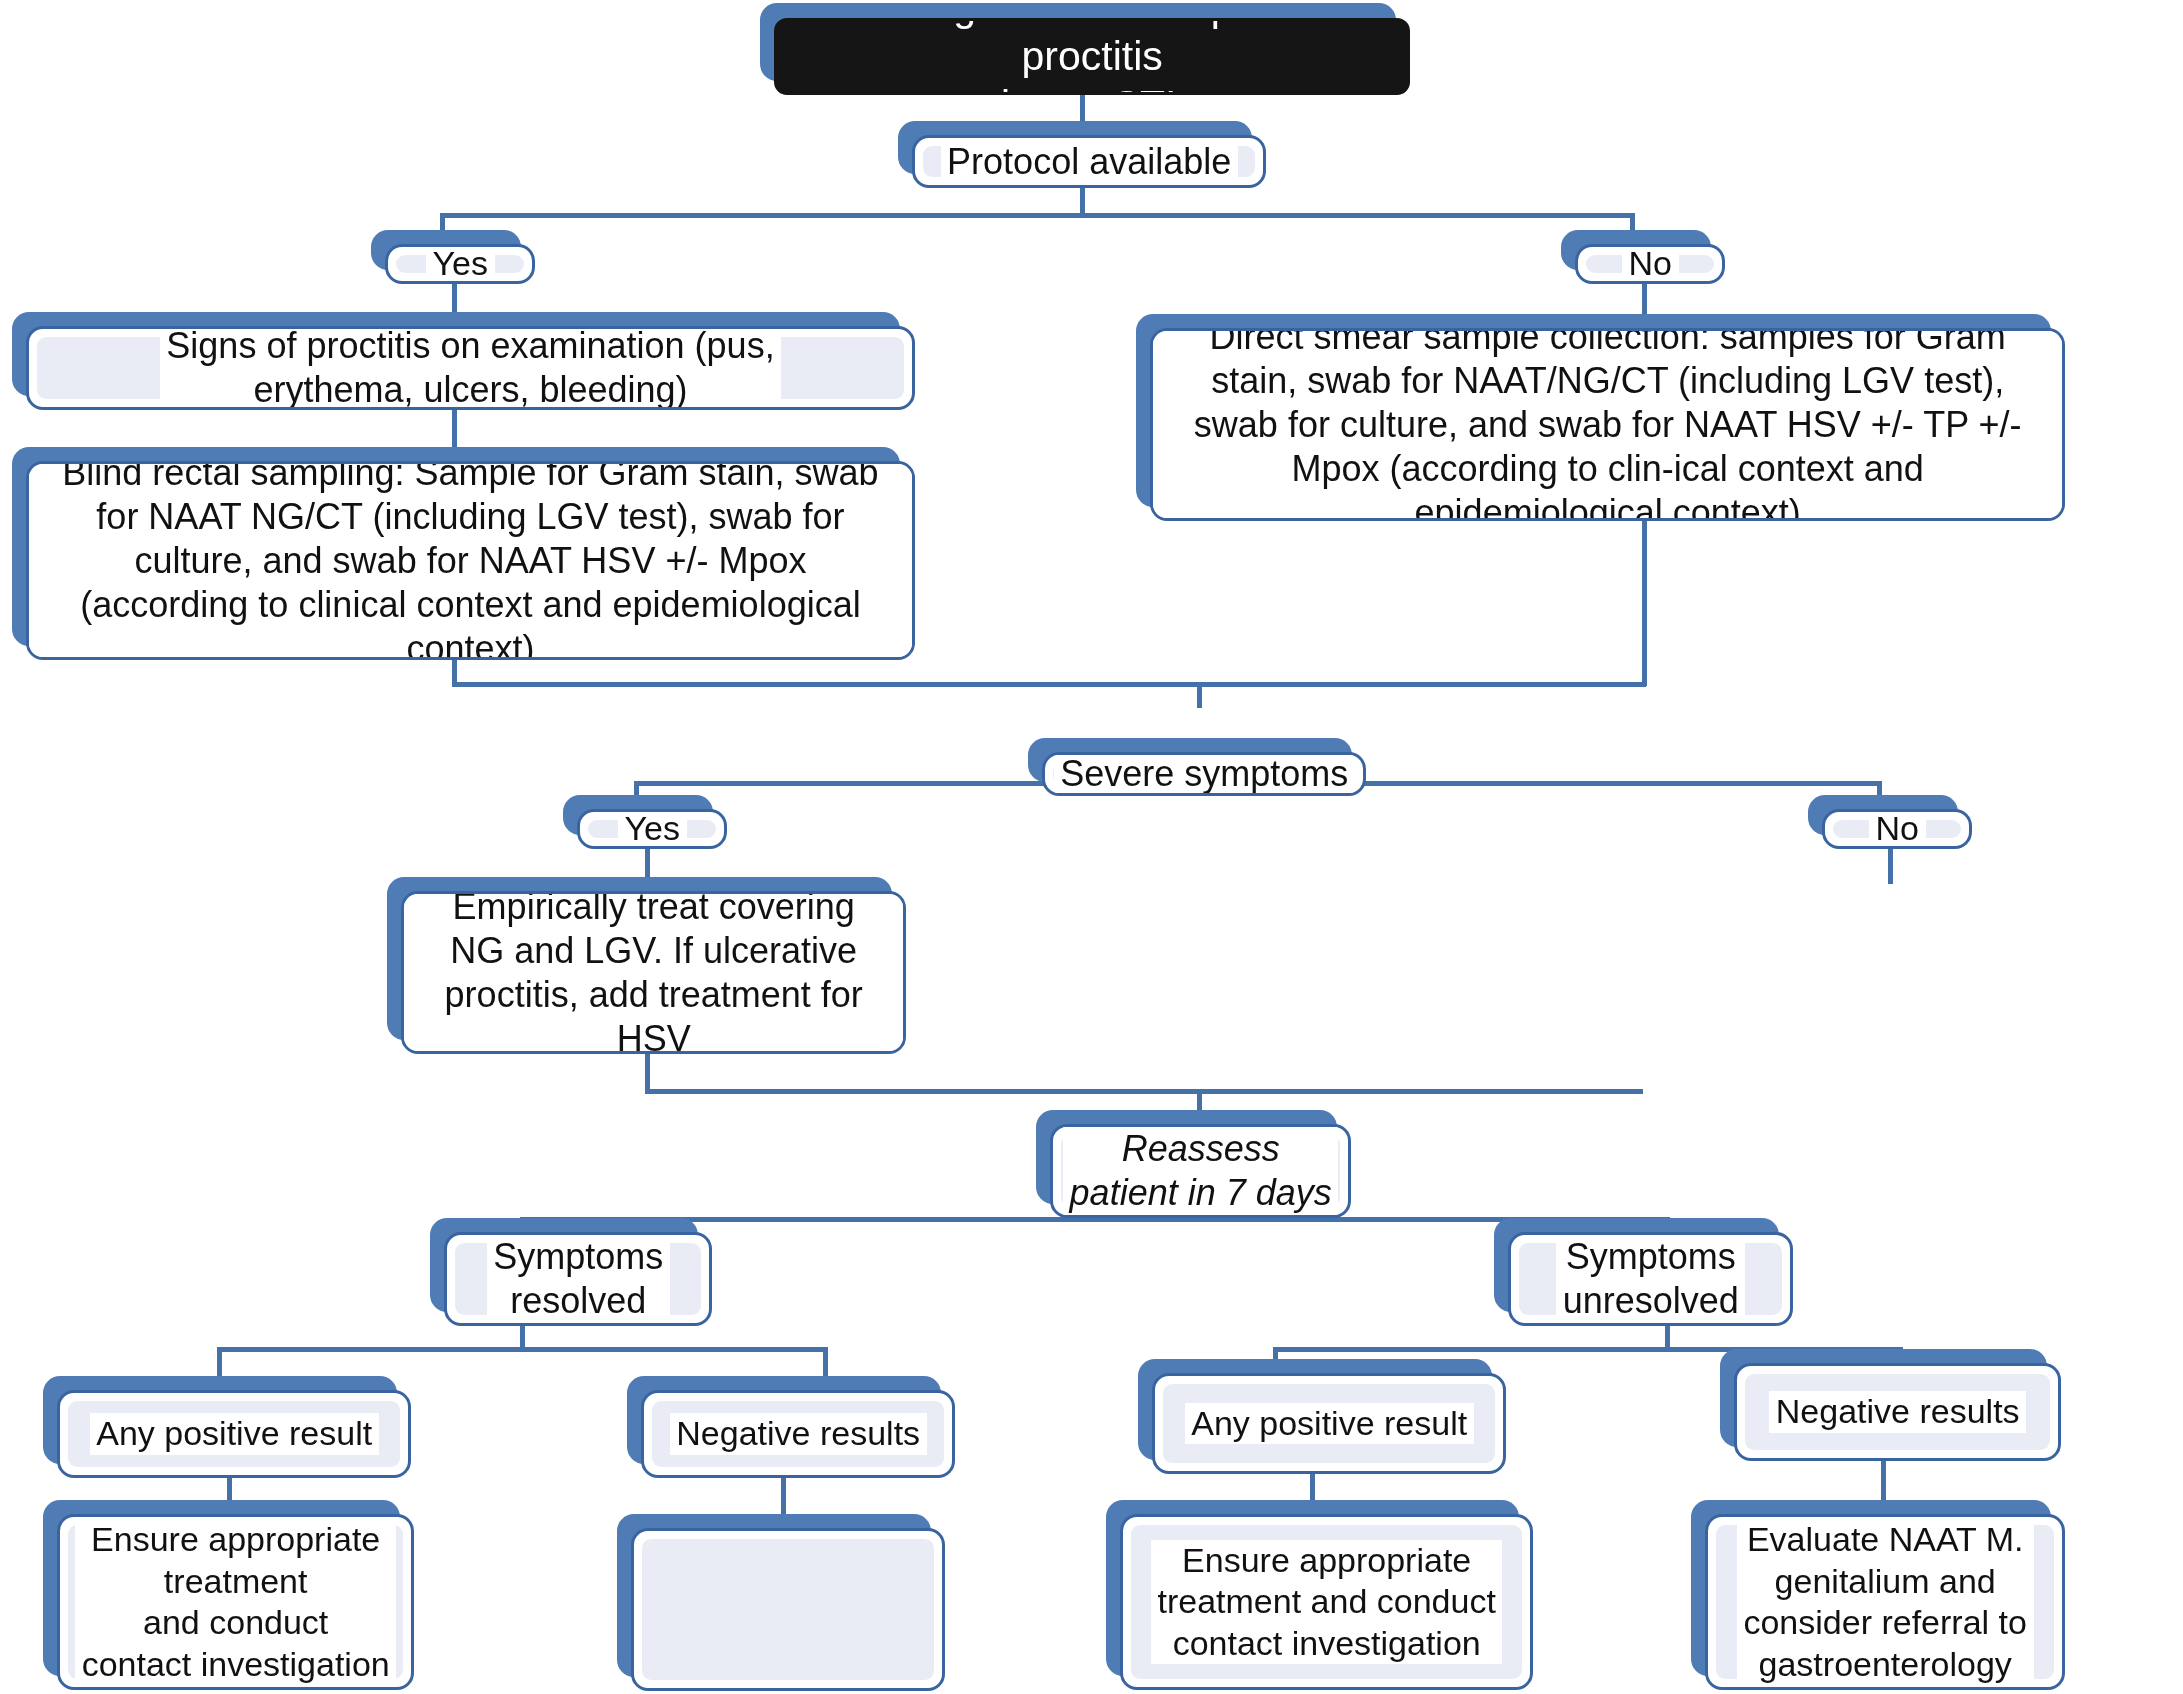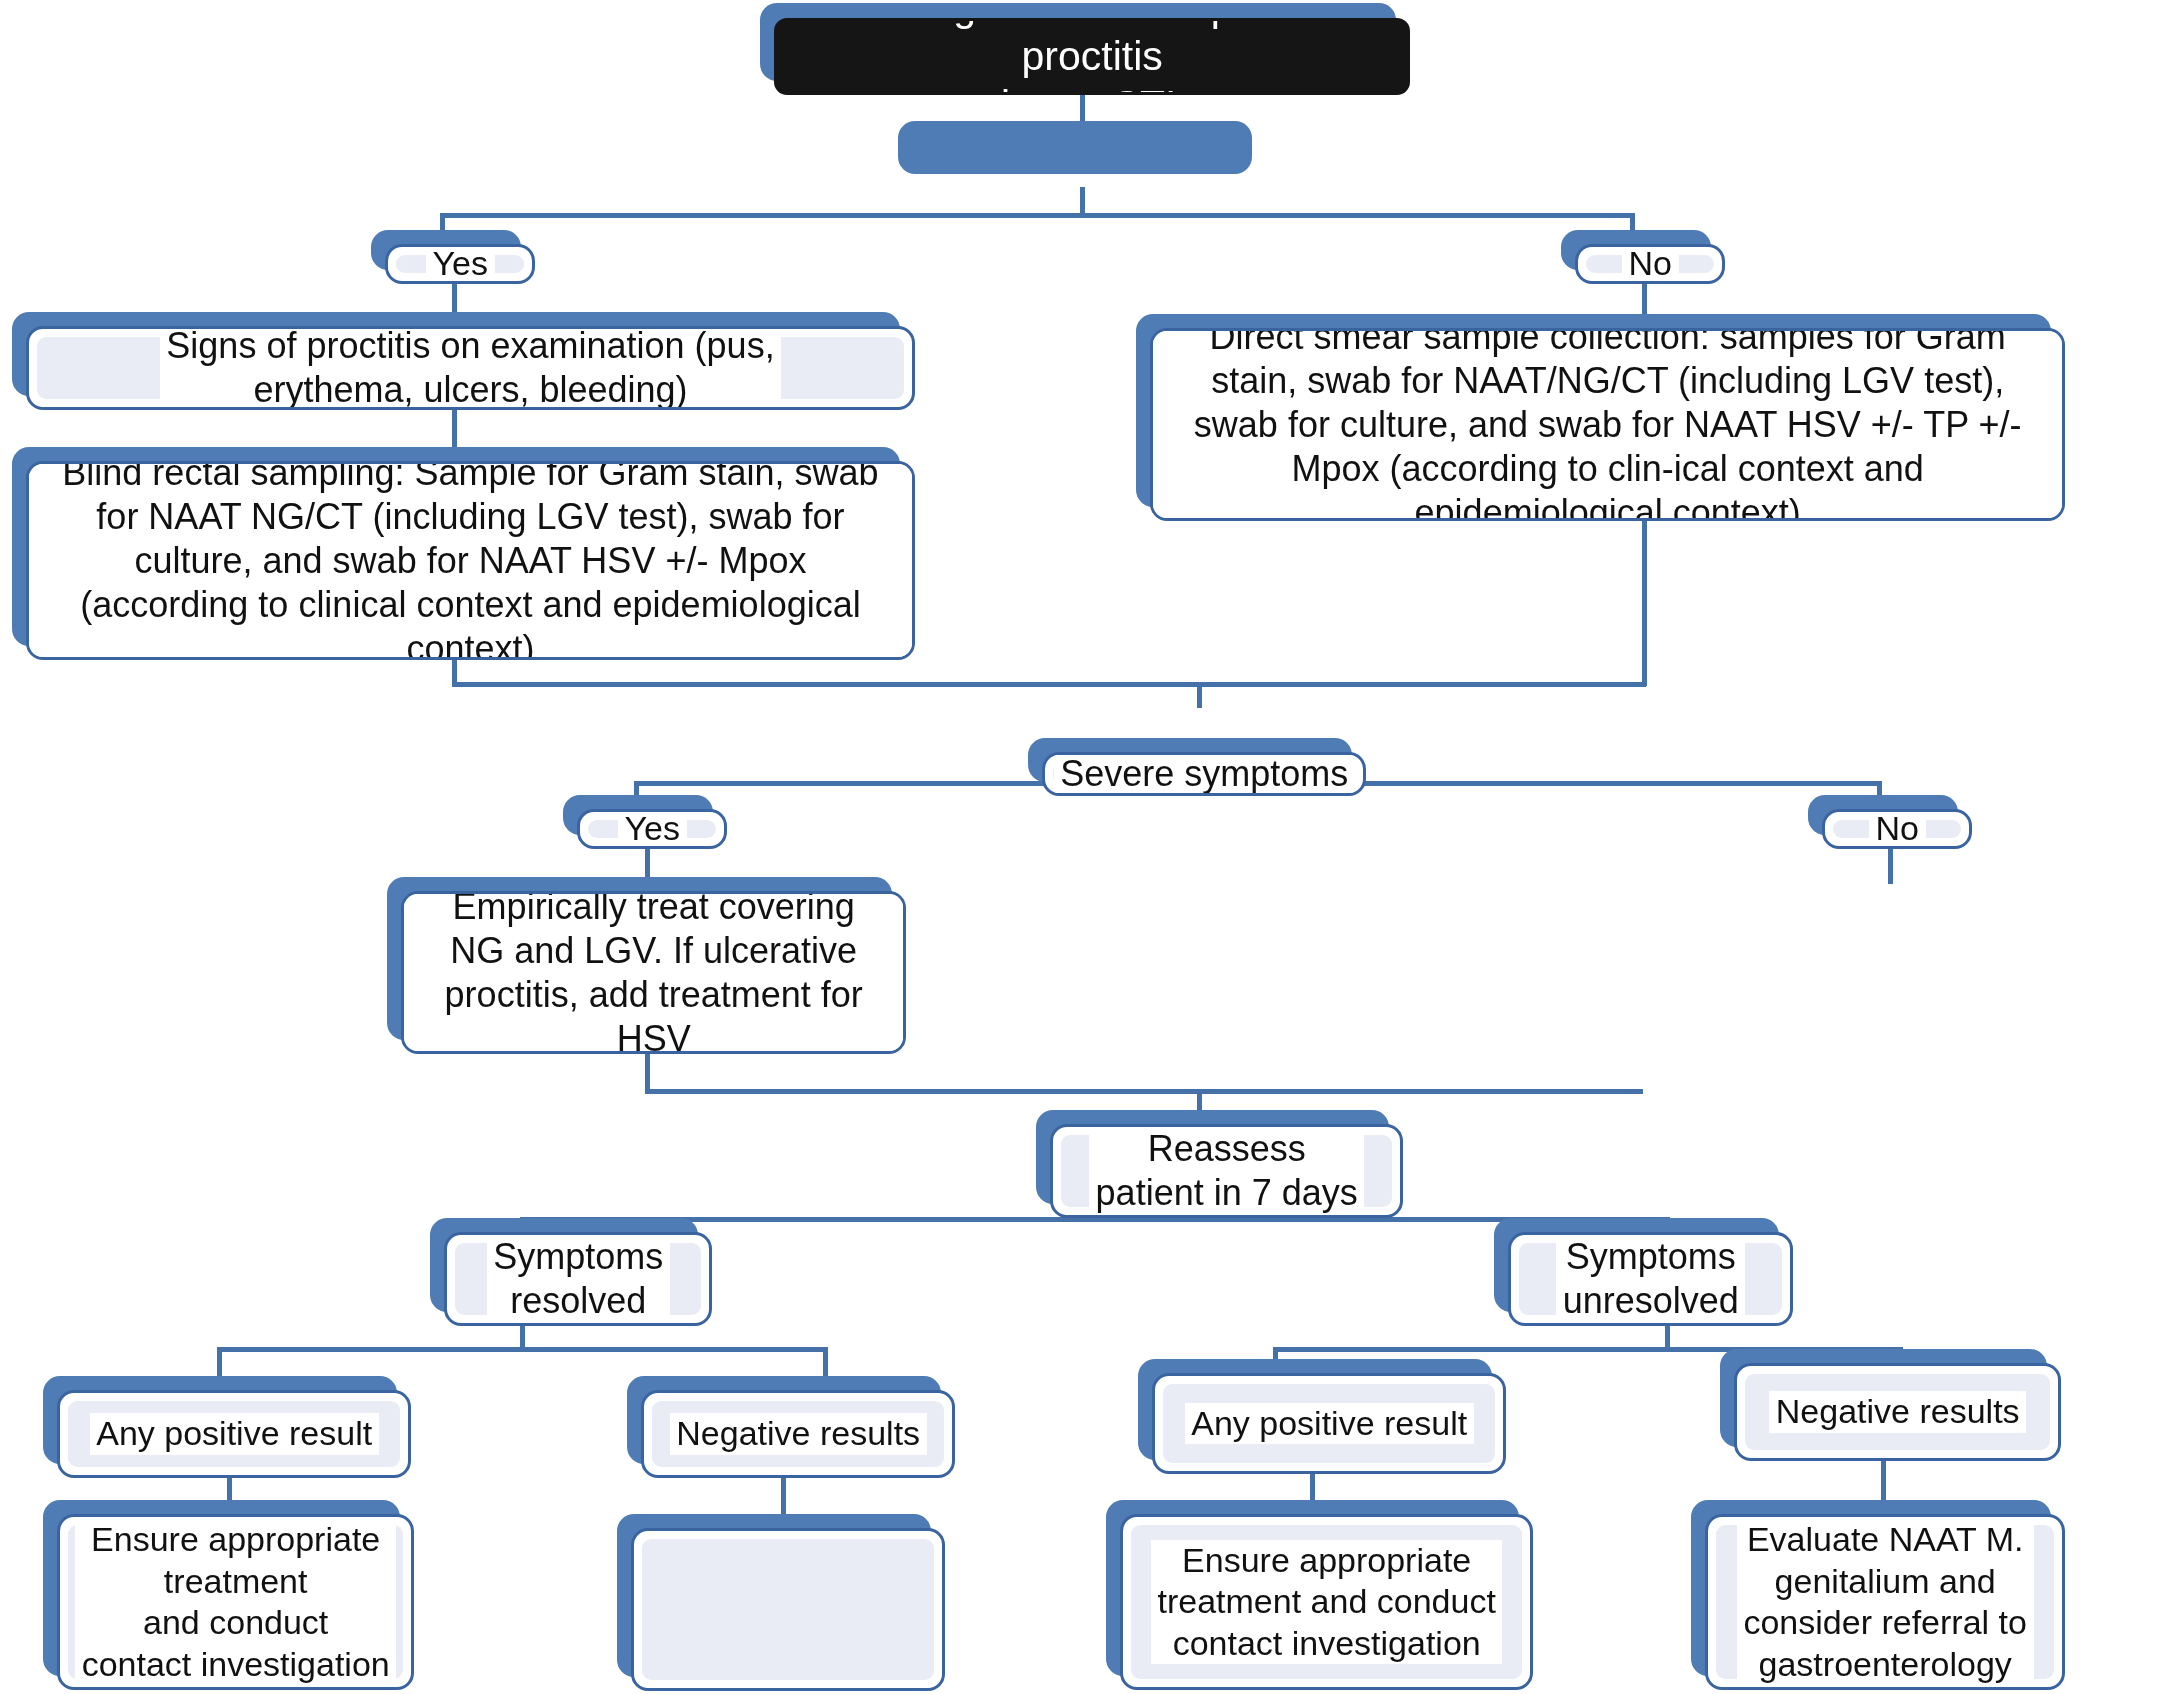--- a/index.html
+++ b/index.html
@@ -138,20 +138,24 @@
   <div class="node title" style="left:760px;top:3.3px;width:650px;height:92px;">
     <div class="plate"></div>
     <div class="card">
       <div class="txt" style="white-space:pre-line;">Management of suspected proctitis
 due to STIs</div>
     </div>
   </div>
 
   <div class="node" style="left:898px;top:121px;width:368px;height:67px;">
     <div class="plate"></div>
+    <div class="card">
+      <div class="wash"></div>
+      <div class="txt fs-med">Protocol available</div>
+    </div>
   </div>
 
   <div class="node" style="left:371px;top:230px;width:164px;height:54px;">
     <div class="plate"></div>
     <div class="card">
       <div class="wash"></div>
       <div class="txt fs-sm">Yes</div>
     </div>
   </div>
 
@@ -214,21 +218,21 @@
 
   <div class="node" style="left:387px;top:877px;width:519px;height:177px;">
     <div class="plate"></div>
     <div class="card">
       <div class="wash"></div>
       <div class="txt fs-med" style="padding:0 19.7px;">Empirically treat covering NG and LGV. If ulcerative proctitis, add treatment for HSV</div>
     </div>
   </div>
 
 
-  <div class="node" style="left:1036px;top:1110px;width:367px;height:108px;">
+  <div class="node" style="left:1036px;top:1110px;width:315px;height:108px;font-style:italic;">
     <div class="plate"></div>
     <div class="card">
       <div class="wash"></div>
       <div class="txt fs-med" style="white-space:pre-line;">Reassess
 patient in 7 days</div>
     </div>
   </div>
 
   <div class="node" style="left:430px;top:1218px;width:282px;height:108px;">
     <div class="plate"></div>

